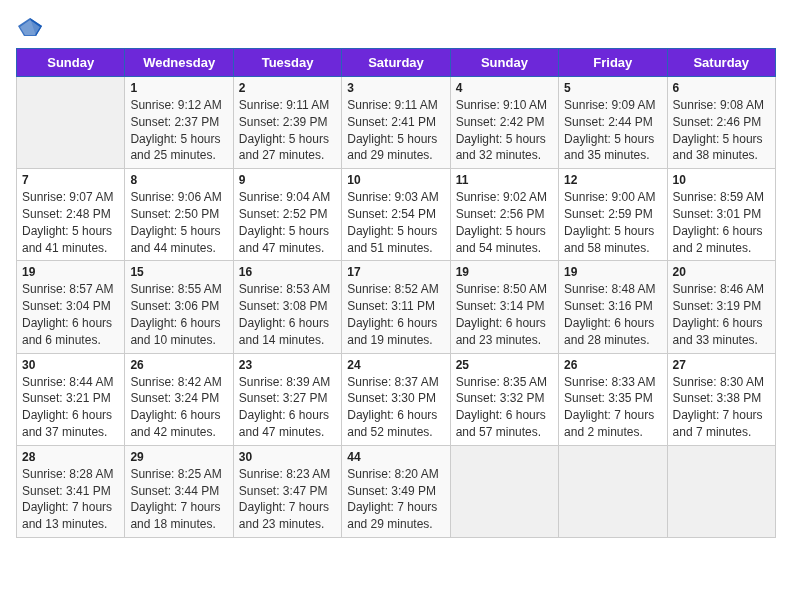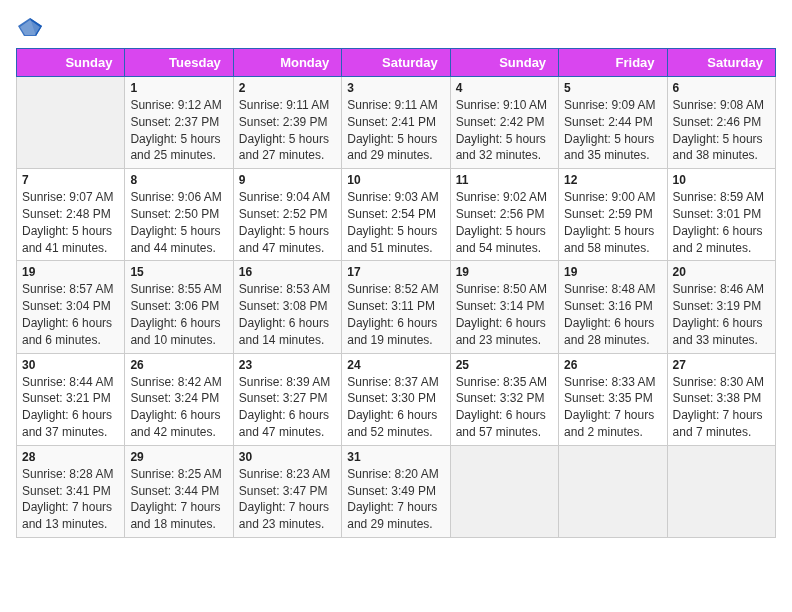--- a/index.html
+++ b/index.html
@@ -46,24 +46,24 @@
     .calendar-subtitle {
       font-size: 15px;
       color: #555;
     }
     table {
       width: 100%;
       border-collapse: collapse;
       font-size: 11px;
     }
     thead tr th {
-      background-color: #d946ef;
+      background-color: #6d28d9;
       color: white;
-      padding: 6px 12px;
-      text-align: right;
+      padding: 6px 4px;
+      text-align: center;
       font-size: 13px;
       font-weight: bold;
       border: 1px solid #2962b8;
     }
     tbody tr td {
       border: 1px solid #ccc;
       vertical-align: top;
       padding: 4px 5px;
       width: 14.28%;
       min-height: 80px;
@@ -109,22 +109,22 @@
   <div class="title-area">
     <div class="calendar-title"></div>
     <div class="calendar-subtitle"></div>
   </div>
 </div>
 
 <table>
   <thead>
     <tr id="weekday-header">
     <th>Sunday</th>
+        <th>Wednesday</th>
         <th>Tuesday</th>
-        <th>Monday</th>
         <th>Saturday</th>
         <th>Sunday</th>
         <th>Friday</th>
         <th>Saturday</th>
       </tr>
   </thead>
   <tbody id="calendar-body">
   <tr>
         <td class="empty-cell"></td>
         <td>
@@ -249,21 +249,21 @@
         </td>
         <td>
           <span class="day-number">29</span>
           <div class="day-info">Sunrise: 8:25 AM<br>Sunset: 3:44 PM<br>Daylight: 7 hours and 18 minutes.</div>
         </td>
         <td>
           <span class="day-number">30</span>
           <div class="day-info">Sunrise: 8:23 AM<br>Sunset: 3:47 PM<br>Daylight: 7 hours and 23 minutes.</div>
         </td>
         <td>
-          <span class="day-number">31</span>
+          <span class="day-number">44</span>
           <div class="day-info">Sunrise: 8:20 AM<br>Sunset: 3:49 PM<br>Daylight: 7 hours and 29 minutes.</div>
         </td>
         <td class="empty-cell"></td>
         <td class="empty-cell"></td>
         <td class="empty-cell"></td>
       </tr>
     </tbody>
 </table>
 
 </body></html>

